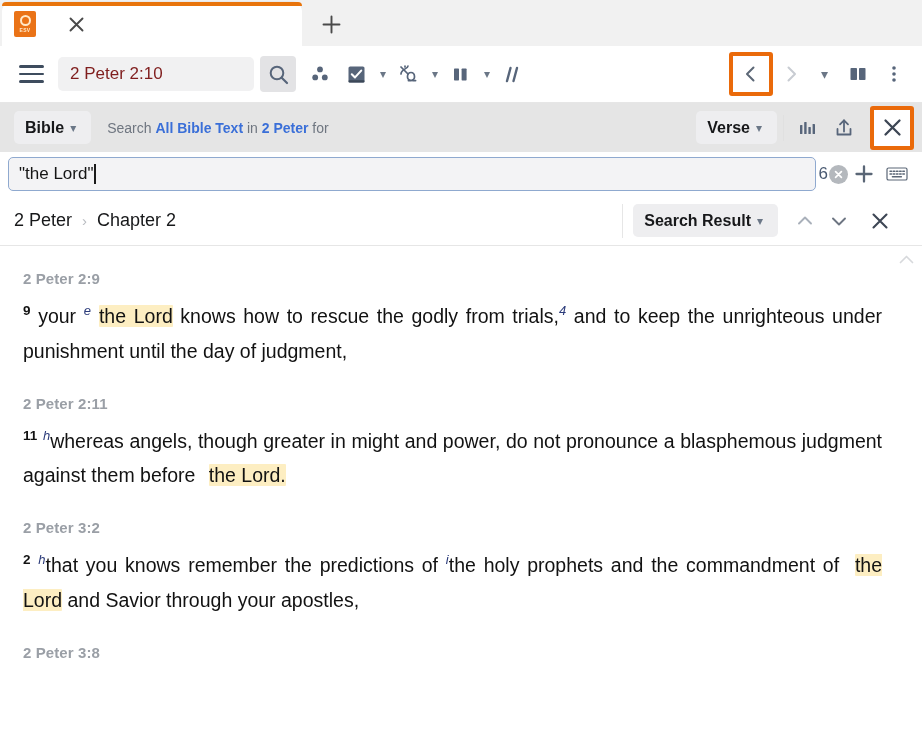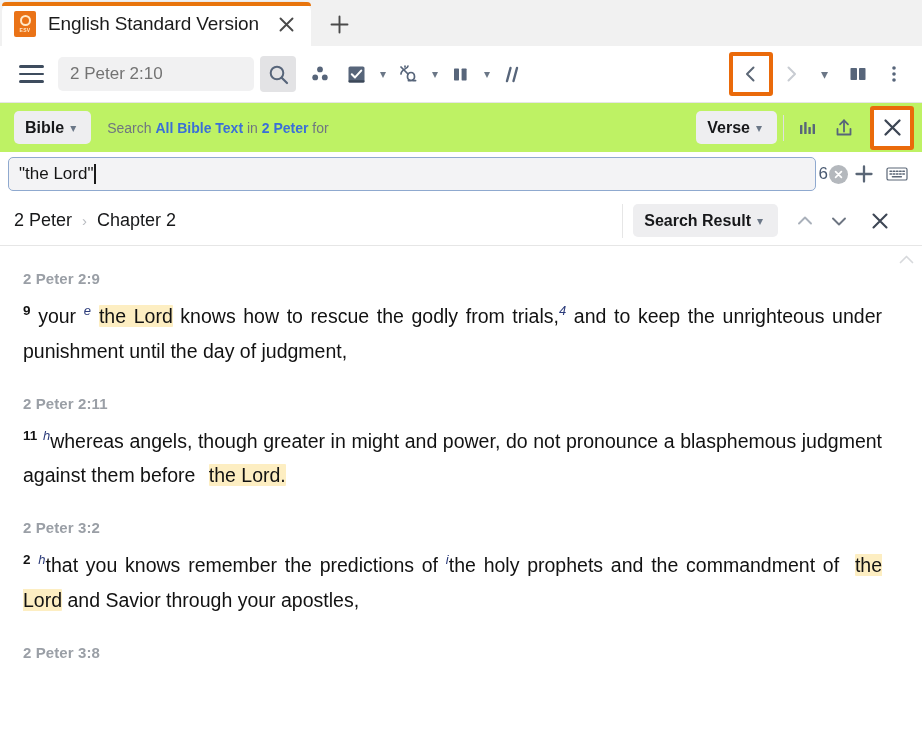--- a/index.html
+++ b/index.html
@@ -110,21 +110,21 @@
     background: #3e4c5e; border-radius: 2px;
   }
   #ref-box {
     width: 196px; height: 34px;
     background: #f1f1f2;
     border-radius: 5px;
     display: flex; align-items: center;
     padding: 0 12px;
     flex: 0 0 auto;
   }
-  #ref-text { font-size: 17px; color: #737373; }
+  #ref-text { font-size: 17px; color: #7f1d1d; }
   .tb-btn {
     height: 36px; min-width: 36px;
     display: flex; align-items: center; justify-content: center;
     color: #57657a;
     flex: 0 0 auto;
     border-radius: 4px;
   }
   #btn-search { background: #e3e3e5; width: 36px; margin-left: 6px; }
   .tb-group { display: flex; align-items: center; flex: 0 0 auto; }
   .caret { font-size: 12px; color: #6b7787; margin-left: 2px; padding: 0 4px; }
@@ -141,21 +141,21 @@
     flex: 0 0 auto;
   }
   #nav-fwd { color: #c8ccd2; width: 34px; }
   #vert-divider { width: 1px; height: 26px; background: #e0e0e0; margin: 0 6px; }
 
   
   #scope-row {
     height: 49px;
     display: flex; align-items: center;
     padding: 0 8px 0 14px;
-    background: #bef264;
+    background: #e5e5e5;
     position: relative;
   }
   .pill {
     background: #eeeef0;
     border-radius: 5px;
     height: 33px;
     display: flex; align-items: center;
     padding: 0 11px;
     font-size: 16px;
     color: #17181a;
@@ -278,21 +278,20 @@
 </style>
 </head>
 <body>
 
 <div id="tabstrip">
   <div id="tab-active">
     <span class="favicon">
       <span class="ring"></span>
       <span class="fav-label">ESV</span>
     </span>
-    <span id="tab-title">English Standard Version</span>
     <span id="tab-close">
       <svg width="17" height="17" viewBox="0 0 17 17">
           <path d="M2.5 2.5 L14.5 14.5 M14.5 2.5 L2.5 14.5" stroke="currentColor" stroke-width="1.9" fill="none" stroke-linecap="round"></path>
         </svg>
     </span>
   </div>
   <div id="tab-new">
     <svg width="21" height="21" viewBox="0 0 21 21">
         <path d="M10.5 2.5 L10.5 18.5 M2.5 10.5 L18.5 10.5" stroke="currentColor" stroke-width="1.9" fill="none" stroke-linecap="round"></path>
       </svg>

